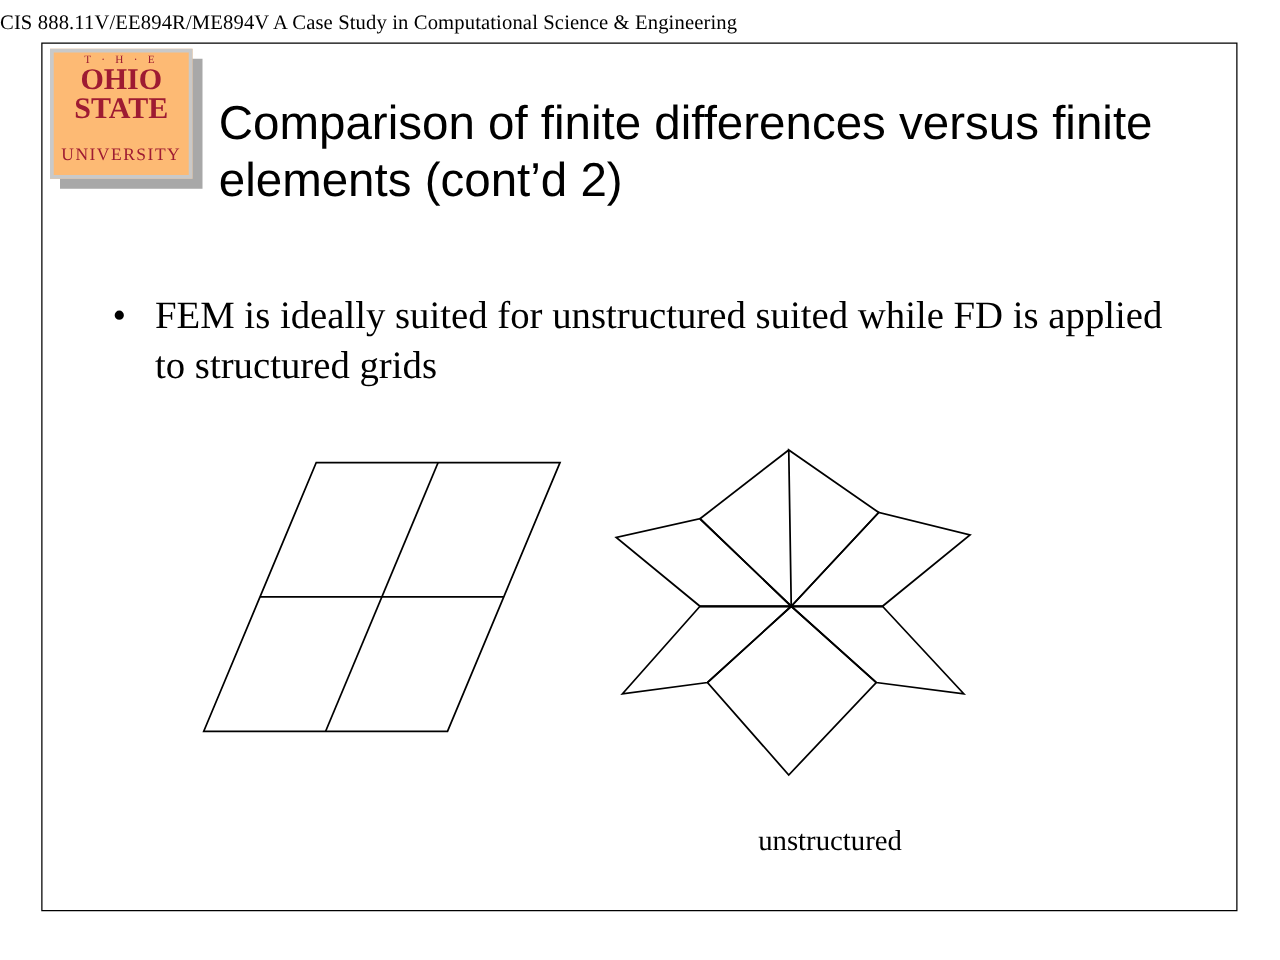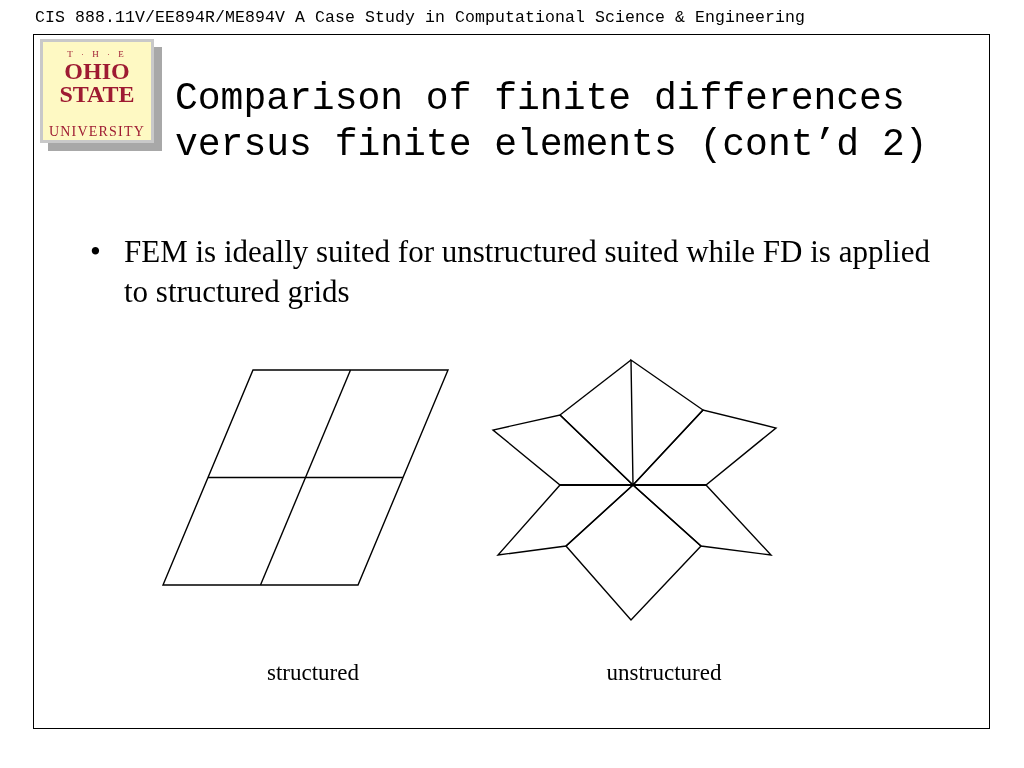--- a/index.html
+++ b/index.html
@@ -21,23 +21,23 @@
     left: 0; top: 0;
     width: 1024px;
     height: 768px;
   }
 
   .course-header {
     position: absolute;
     top: 8px;
     left: 0;
     width: 840px;
-    text-align: center;
+    text-align: left;
     font-size: 16.5px;
-    font-family: Liberation Mono, monospace;
+    font-family: Liberation Serif, serif;
     color: #000000;
     letter-spacing: 0.1px;
   }
 
   .slide-frame {
     position: absolute;
     left: 33px;
     top: 34px;
     width: 957px;
     height: 695px;
@@ -60,27 +60,27 @@
     width: 114px;
     height: 104px;
     background: #a8a8a8;
   }
   .logo-box {
     position: absolute;
     left: 0;
     top: 0;
     width: 114px;
     height: 104px;
-    background: #fef9c3;
+    background: #fdba74;
     border: 3px solid #c9c9c9;
     box-sizing: border-box;
     display: flex;
     flex-direction: column;
     align-items: center;
-    justify-content: flex-end;
+    justify-content: flex-start;
   }
   .logo-the {
     font-family: "Liberation Serif", serif;
     font-size: 9px;
     color: #9e1b32;
     letter-spacing: 3px;
     margin-bottom: 1px;
   }
   .logo-ohio, .logo-state {
     font-family: "Liberation Serif", serif;
@@ -98,21 +98,21 @@
     margin-top: 18px;
   }
 
   .slide-title {
     position: absolute;
     left: 175px;
     top: 76px;
     width: 760px;
     font-size: 38px;
     line-height: 46px;
-    font-family: Liberation Mono, monospace;
+    font-family: Liberation Sans, sans-serif;
     color: #000000;
   }
 
   .bullet-list {
     position: absolute;
     left: 76px;
     top: 232px;
     width: 880px;
   }
   .bullet-item {
@@ -219,18 +219,17 @@
         <polygon points="145,135 78,196 143,270 213,196"></polygon>
 
         <polygon points="145,135 213,196 283,205 218,135"></polygon>
 
         <polygon points="145,135 218,135 288,78 215,60"></polygon>
 
         <line x1="72" y1="135" x2="218" y2="135"></line>
       </g>
     </svg>
 
-    <div class="caption caption-structured">structured</div>
 
     <div class="caption caption-unstructured">unstructured</div>
   </div>
 
 </div>
 
 </body></html>

